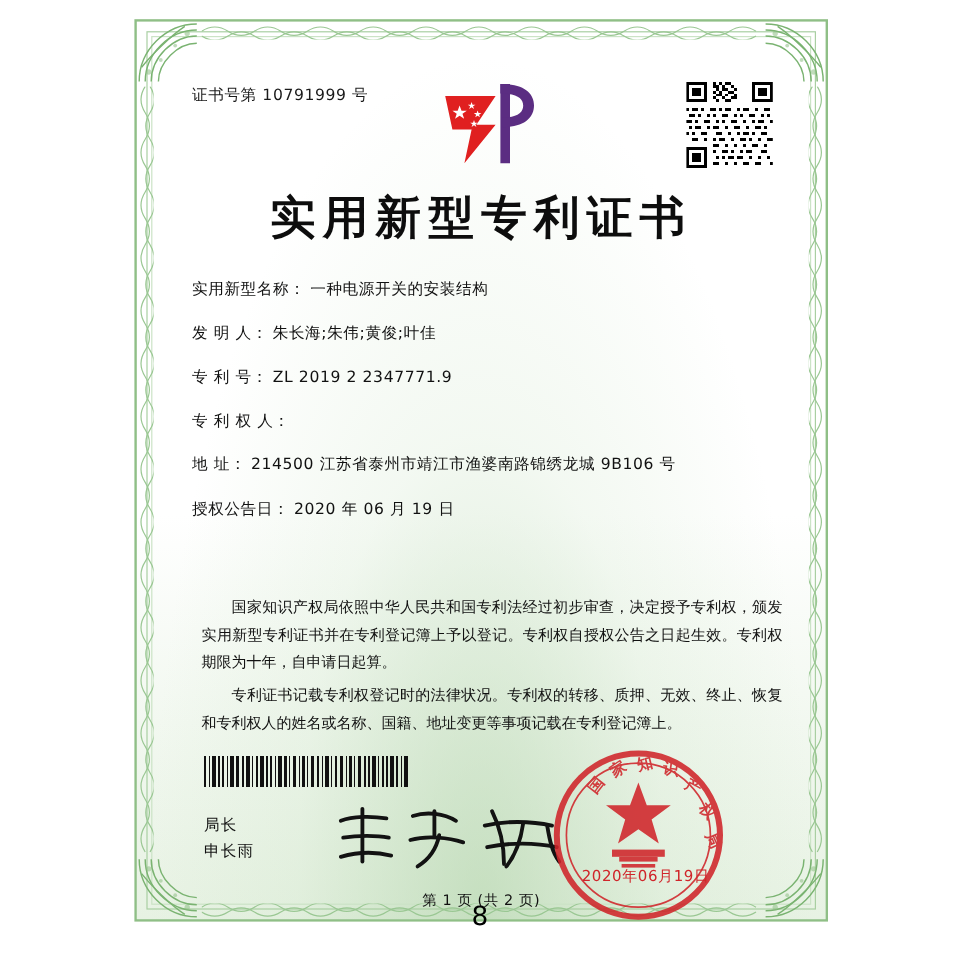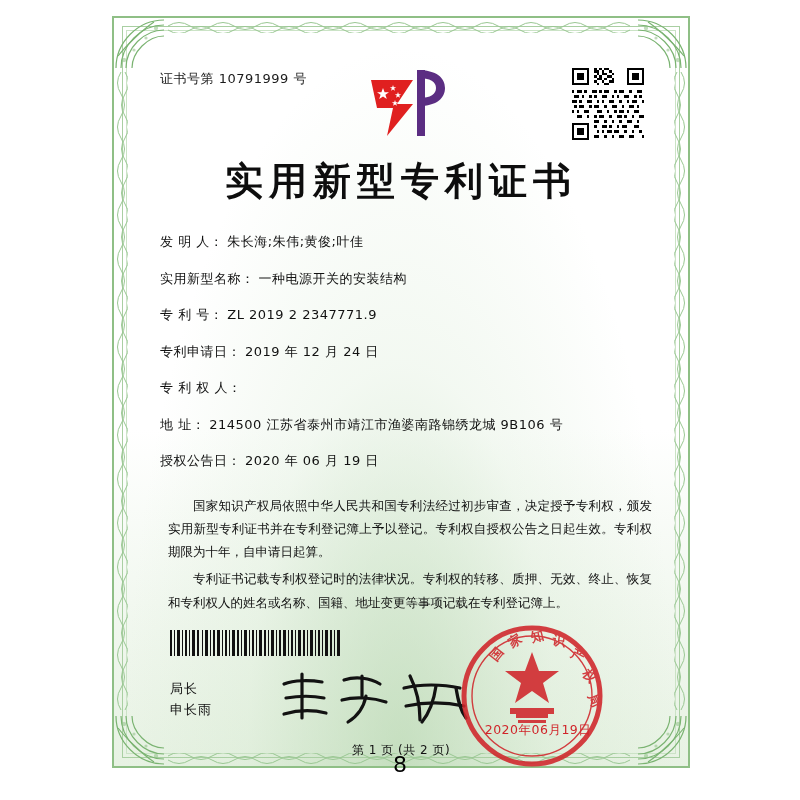--- a/index.html
+++ b/index.html
@@ -501,34 +501,30 @@
             <rect x="23" y="27" width="2" height="1"></rect>
             <rect x="28" y="27" width="1" height="1"></rect>
         </g>
       </svg>
     </div>
 
     <div class="title">实用新型专利证书</div>
 
     <div class="fields">
       <div class="frow">
+        <span class="flabel">实用新型名称：</span>
+        <span class="fvalue">一种电源开关的安装结构</span>
+      </div>
+      <div class="frow">
         <span class="flabel">发 明 人：</span>
         <span class="fvalue">朱长海;朱伟;黄俊;叶佳</span>
       </div>
       <div class="frow">
-        <span class="flabel">实用新型名称：</span>
-        <span class="fvalue">一种电源开关的安装结构</span>
-      </div>
-      <div class="frow">
         <span class="flabel">专 利 号：</span>
         <span class="fvalue">ZL 2019 2 2347771.9</span>
-      </div>
-      <div class="frow">
-        <span class="flabel">专利申请日：</span>
-        <span class="fvalue">2019 年 12 月 24 日</span>
       </div>
       <div class="frow">
         <span class="flabel">专 利 权 人：</span>
       </div>
       <div class="frow">
         <span class="flabel">地 址：</span>
         <span class="fvalue">214500 江苏省泰州市靖江市渔婆南路锦绣龙城 9B106 号</span>
       </div>
       <div class="frow dual">
         <span class="half first">

